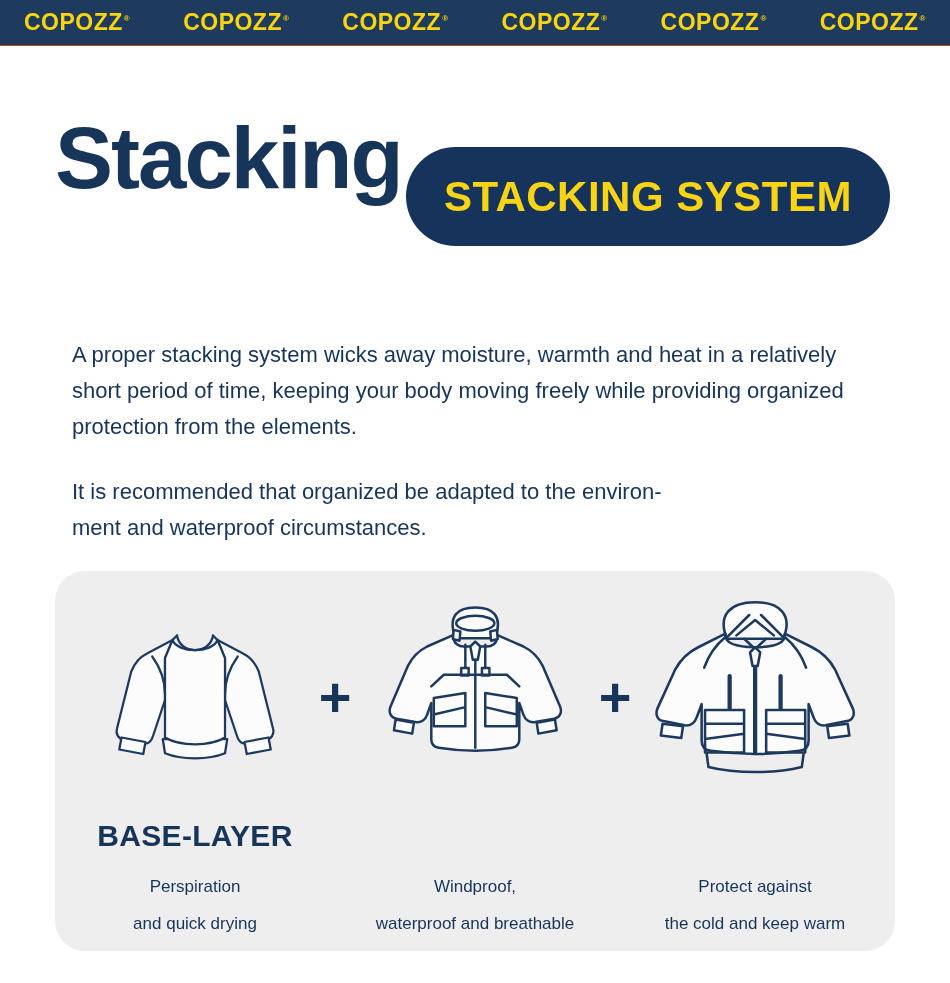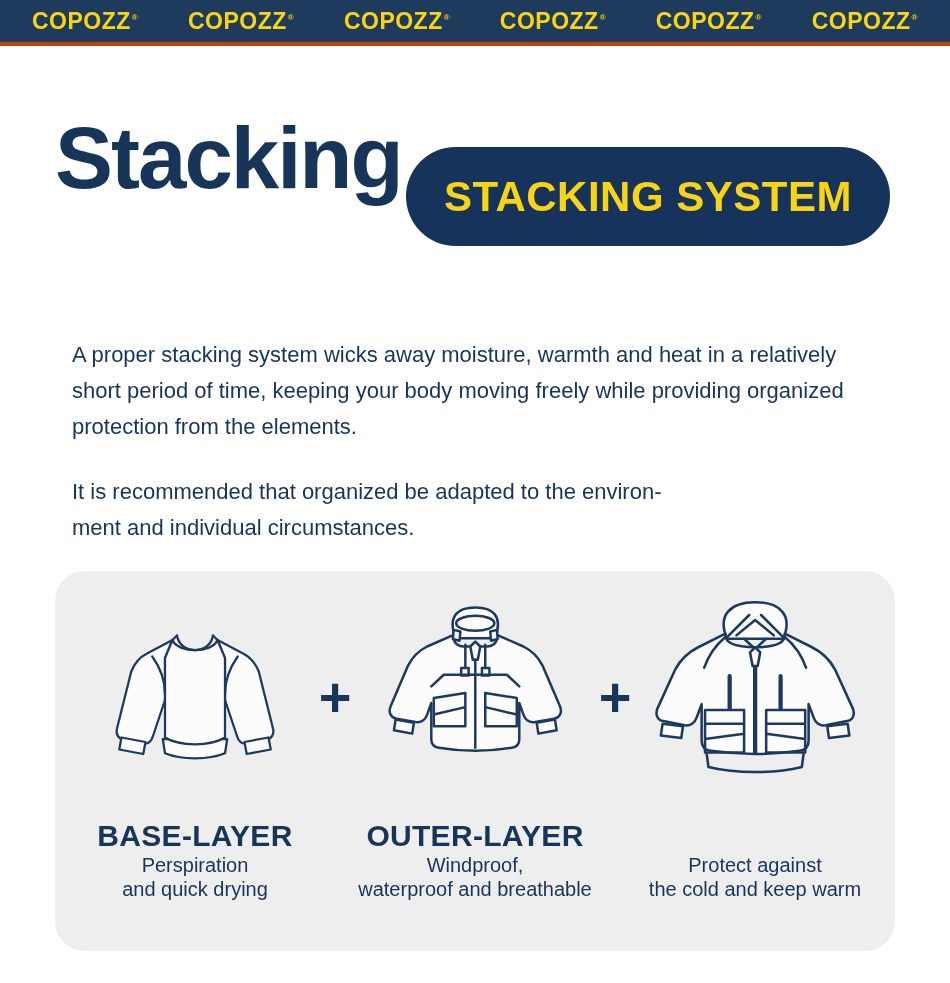--- a/index.html
+++ b/index.html
@@ -7,22 +7,22 @@
   body {
     width:950px; height:983px; overflow:hidden;
     font-family:"Liberation Sans", sans-serif;
     color:#173459;
   }
 
   
   .banner {
     height:46px; background:#1e3a5c;
     display:flex; align-items:center; justify-content:space-between;
-    padding:0 32px;
-    border-bottom:4px solid #c2410c;
+    padding:0 24px;
+    border-bottom:1px solid #c2410c;
   }
   .logo {
     color:#fbd511; font-weight:800; font-size:23px;
     letter-spacing:.5px; white-space:nowrap;
   }
   .logo sup { font-size:8px; margin-left:1px; }
 
   
   .hero { position:relative; margin:64px 55px 0 55px; height:193px; }
   .title {
@@ -59,21 +59,21 @@
   .plus {
     position:absolute; top:98px; transform:translateX(-50%);
     font-size:56px; font-weight:700; color:#173459; line-height:1;
   }
   .plus1 { left:280px; }
   .plus2 { left:560px; }
   .layer-titles, .layer-descs {
     display:grid; grid-template-columns:1fr 1fr 1fr; text-align:center;
   }
   .layer-titles { margin-top:20px; font-size:30px; font-weight:700; letter-spacing:.3px; }
-  .layer-descs  { font-size:20px; line-height:24px; white-space:pre-line; }
+  .layer-descs  { margin-top:15px; font-size:17px; line-height:37px; white-space:pre-line; }
 
   
   .ln { fill:none; stroke:#1d3a5e; stroke-width:3; stroke-linecap:round; stroke-linejoin:round; }
   .fl { fill:#fcfcfd; stroke:#1d3a5e; stroke-width:3; stroke-linecap:round; stroke-linejoin:round; }
   .thick { fill:none; stroke:#1d3a5e; stroke-width:5; stroke-linecap:round; }
 </style>
 </head>
 <body>
 
 <header class="banner">
@@ -92,21 +92,21 @@
   <div class="badge">
     <span>STACKING SYSTEM</span>
   </div>
 </section>
 
 <section class="paragraphs">
   <p class="p1">A proper stacking system wicks away moisture, warmth and heat in a relatively short period of time, keeping your body moving freely while providing organized protection from the elements.</p>
   <p class="p2">
     </p>
     <div>It is recommended that organized be adapted to the environ-</div>
-    <div>ment and individual circumstances.</div>
+    <div>ment and waterproof circumstances.</div>
   <p></p>
 </section>
 
 <section class="panel">
 
   <div class="garments">
 
     <div class="g-cell g0">
       <svg viewBox="0 0 240 200" aria-hidden="true">
         <path class="fl" d="M90,20 L56,38 C46,43 39,52 35,62 L16,138 C14,145 18,152 25,153 L50,158 C57,159 62,155 64,148 L80,100 L80,45 Z"></path>
@@ -160,21 +160,20 @@
         <path class="ln" d="M68,184 L70,199 C102,207 148,207 180,199 L182,184"></path>
       </svg>
     </div>
   </div>
 
   <span class="plus plus1">+</span>
   <span class="plus plus2">+</span>
 
   <div class="layer-titles">
     <div>BASE-LAYER</div>
-    <div>OUTER-LAYER</div>
   </div>
 
   <div class="layer-descs">
     <div>Perspiration
 and quick drying</div>
     <div>Windproof,
 waterproof and breathable</div>
     <div>Protect against
 the cold and keep warm</div>
   </div>

